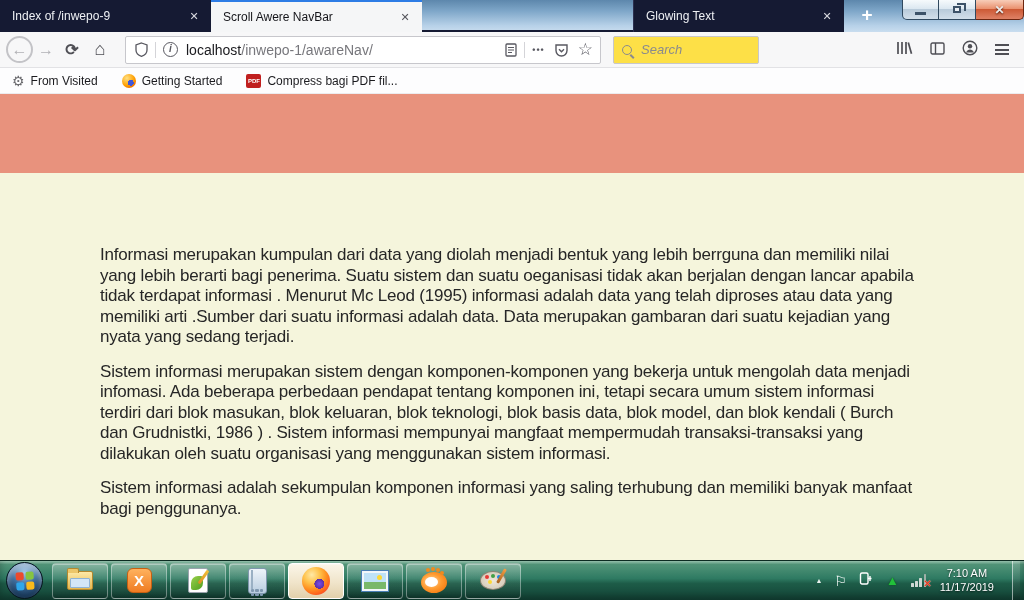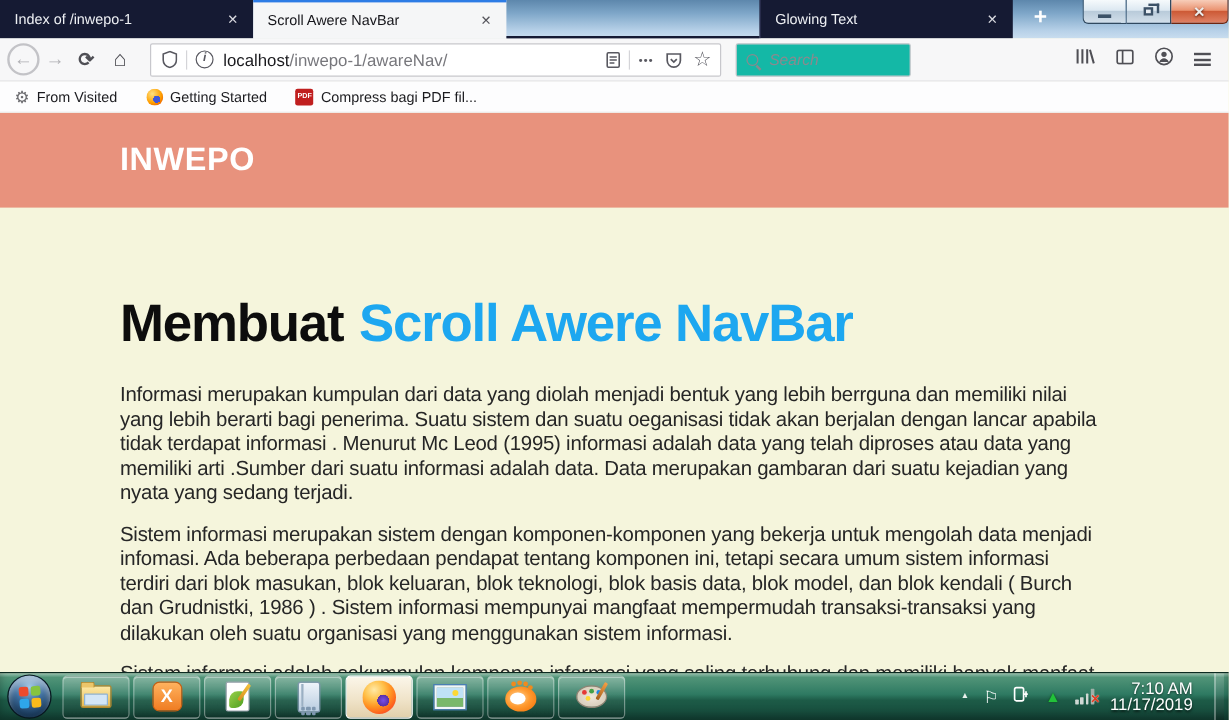--- a/index.html
+++ b/index.html
@@ -53,21 +53,21 @@
   .infoc{flex:none;width:15px;height:15px;border:1.4px solid #585860;border-radius:50%;
     color:#585860;font-size:10px;line-height:12px;text-align:center;font-style:italic;font-weight:bold;}
   .urltext{margin-left:8px;font-size:14px;white-space:nowrap;}
   .urltext .host{color:#1a1a1e;}
   .urltext .path{color:#77777c;}
   .urlspacer{flex:1;}
   .dots{color:#585860;font-size:9px;font-weight:bold;letter-spacing:1px;flex:none;}
   .star{color:#585860;font-size:17px;flex:none;margin-left:9px;line-height:1;}
   .pageicon{flex:none;margin-left:2px;display:flex;align-items:center;}
   .pocket{margin-left:9px;}
-  .search{margin-left:12px;width:146px;height:28px;background:#14b8a6;border:1px solid #c7c7cc;
+  .search{margin-left:12px;width:146px;height:28px;background:#fde047;border:1px solid #c7c7cc;
     border-radius:2px;display:flex;align-items:center;padding:0 8px;}
   .mag{flex:none;width:10px;height:10px;border:1.6px solid #8a8a8e;border-radius:50%;position:relative;}
   .mag:after{content:"";position:absolute;left:8px;top:8px;width:5px;height:1.6px;background:#8a8a8e;
     transform:rotate(45deg);transform-origin:0 0;}
   .search input{border:none;outline:none;background:transparent;flex:1;min-width:0;
     font-size:13px;margin-left:7px;font-family:"Liberation Sans",sans-serif;color:#3a3a3e;}
   .search input::placeholder{color:#8a8a8e;font-style:italic;}
   .tbright{margin-left:auto;display:flex;align-items:center;gap:17px;padding-right:15px;}
   .burger{display:flex;flex-direction:column;gap:2.5px;}
   .burger i{display:block;width:14px;height:2px;background:#4f4f55;}
@@ -149,32 +149,32 @@
     background:linear-gradient(#f59f45,#a55f1c);transform:rotate(30deg);border-radius:1px;}
   .tray{margin-left:auto;display:flex;align-items:center;gap:12px;padding-right:4px;}
   .tr-arrow{color:#e9f1ed;font-size:7px;}
   .tr-flag{color:#fff;font-size:14px;line-height:1;}
   .tr-smadav{color:#22c13a;font-size:13px;line-height:1;text-shadow:0 0 2px #084d14;}
   .tr-net{position:relative;display:flex;align-items:flex-end;gap:1.5px;width:17px;height:13px;}
   .tr-net i{display:block;width:2.8px;background:#cfd8d3;border-radius:.5px;}
   .tr-net .b1{height:4px;} .tr-net .b2{height:6.5px;} .tr-net .b3{height:9.5px;} .tr-net .b4{height:13px;background:#9fb0a8;}
   .tr-net .nx{position:absolute;right:-4px;bottom:-2px;color:#e23c22;font-size:10px;font-weight:bold;
     text-shadow:0 0 1px #fff;}
-  .clock{text-align:right;font-size:14px;line-height:13.5px;color:#fff;
+  .clock{text-align:center;font-size:11px;line-height:13.5px;color:#fff;
     text-shadow:0 1px 2px rgba(0,0,0,.65);}
   .showdesk{width:8px;height:40px;margin-left:6px;border-left:1px solid rgba(255,255,255,.55);
     background:linear-gradient(180deg,rgba(255,255,255,.18),rgba(0,0,0,.18));}
 </style>
 </head>
 <body>
 
 <div class="tabbar">
   <div class="tabs">
     <div class="tab">
-      <span class="title">Index of /inwepo-1</span>
+      <span class="title">Index of /inwepo-9</span>
       <span class="close">✕</span>
     </div>
     <div class="tab active">
       <span class="title">Scroll Awere NavBar</span>
       <span class="close">✕</span>
     </div>
     <div class="tab">
       <span class="title">Scroll Image From Top to Bottom</span>
       <span class="close">✕</span>
     </div>
@@ -273,24 +273,22 @@
     <span>Getting Started</span>
   </span>
   <span class="bmk">
     <span class="pdfbadge">PDF</span>
     <span>Compress bagi PDF fil...</span>
   </span>
 </div>
 
 <div class="page">
   <div class="sitenav">
-    <span class="brand">INWEPO</span>
   </div>
   <div class="content">
-    <h1><span>Membuat</span><span class="blue">Scroll Awere NavBar</span></h1>
     <p>Informasi merupakan kumpulan dari data yang diolah menjadi bentuk yang lebih berrguna dan memiliki nilai yang lebih berarti bagi penerima. Suatu sistem dan suatu oeganisasi tidak akan berjalan dengan lancar apabila tidak terdapat informasi . Menurut Mc Leod (1995) informasi adalah data yang telah diproses atau data yang memiliki arti .Sumber dari suatu informasi adalah data. Data merupakan gambaran dari suatu kejadian yang nyata yang sedang terjadi.</p>
     <p>Sistem informasi merupakan sistem dengan komponen-komponen yang bekerja untuk mengolah data menjadi infomasi. Ada beberapa perbedaan pendapat tentang komponen ini, tetapi secara umum sistem informasi terdiri dari blok masukan, blok keluaran, blok teknologi, blok basis data, blok model, dan blok kendali ( Burch dan Grudnistki, 1986 ) . Sistem informasi mempunyai mangfaat mempermudah transaksi-transaksi yang dilakukan oleh suatu organisasi yang menggunakan sistem informasi.</p>
     <p>Sistem informasi adalah sekumpulan komponen informasi yang saling terhubung dan memiliki banyak manfaat bagi penggunanya.</p>
   </div>
 </div>
 
 <div class="taskbar">
   <div class="orb">
     <span class="flag">
         <i class="fl1"></i>

